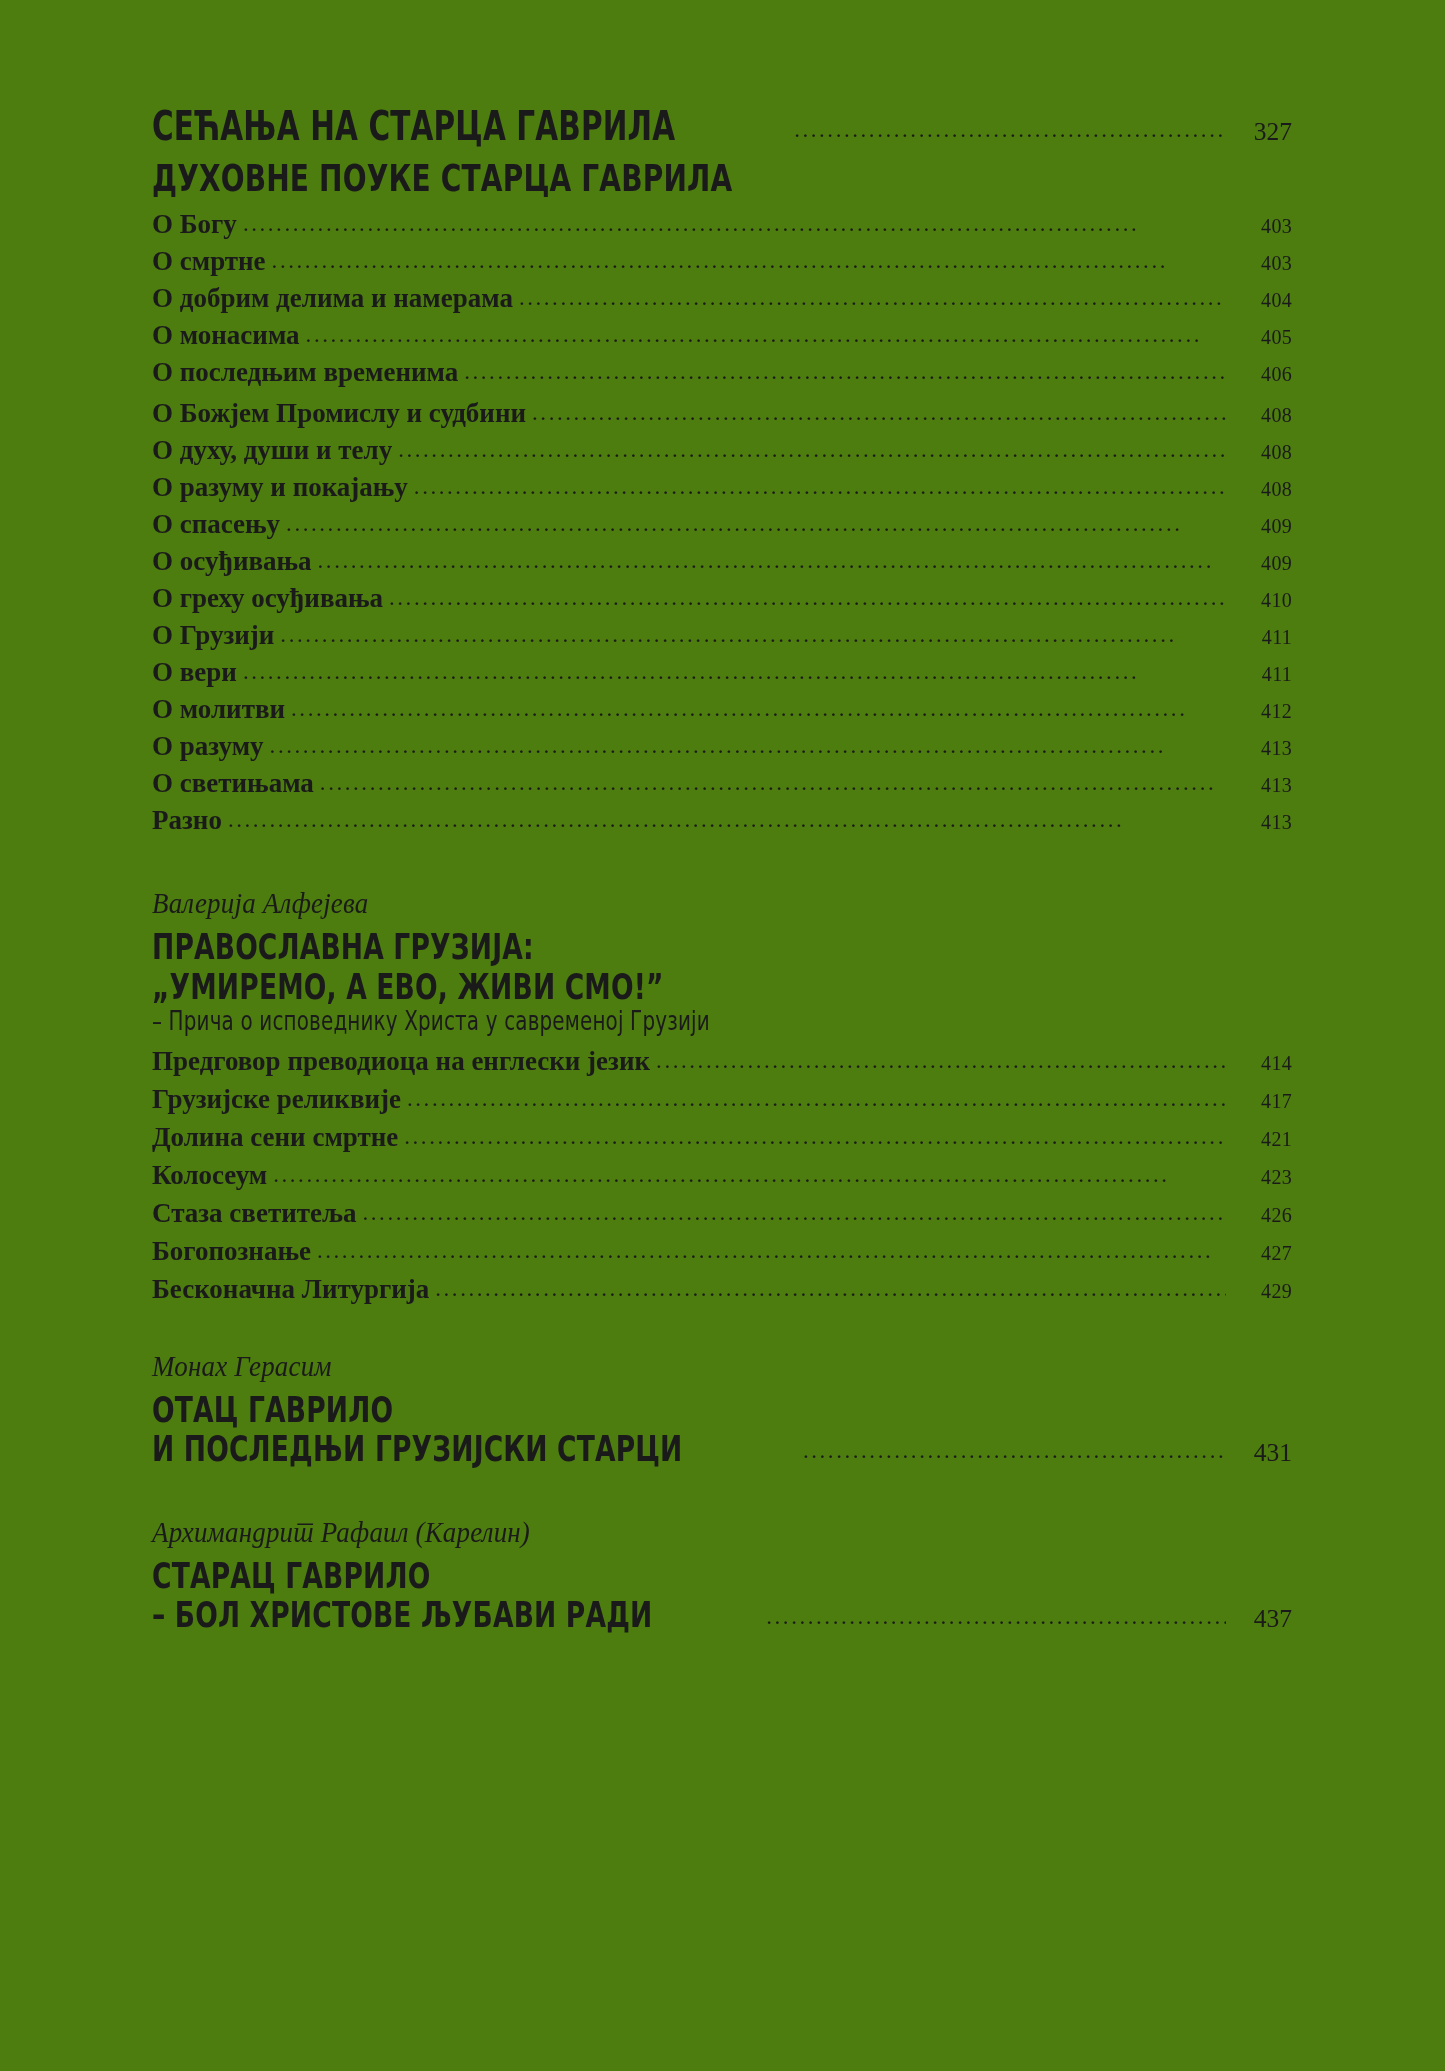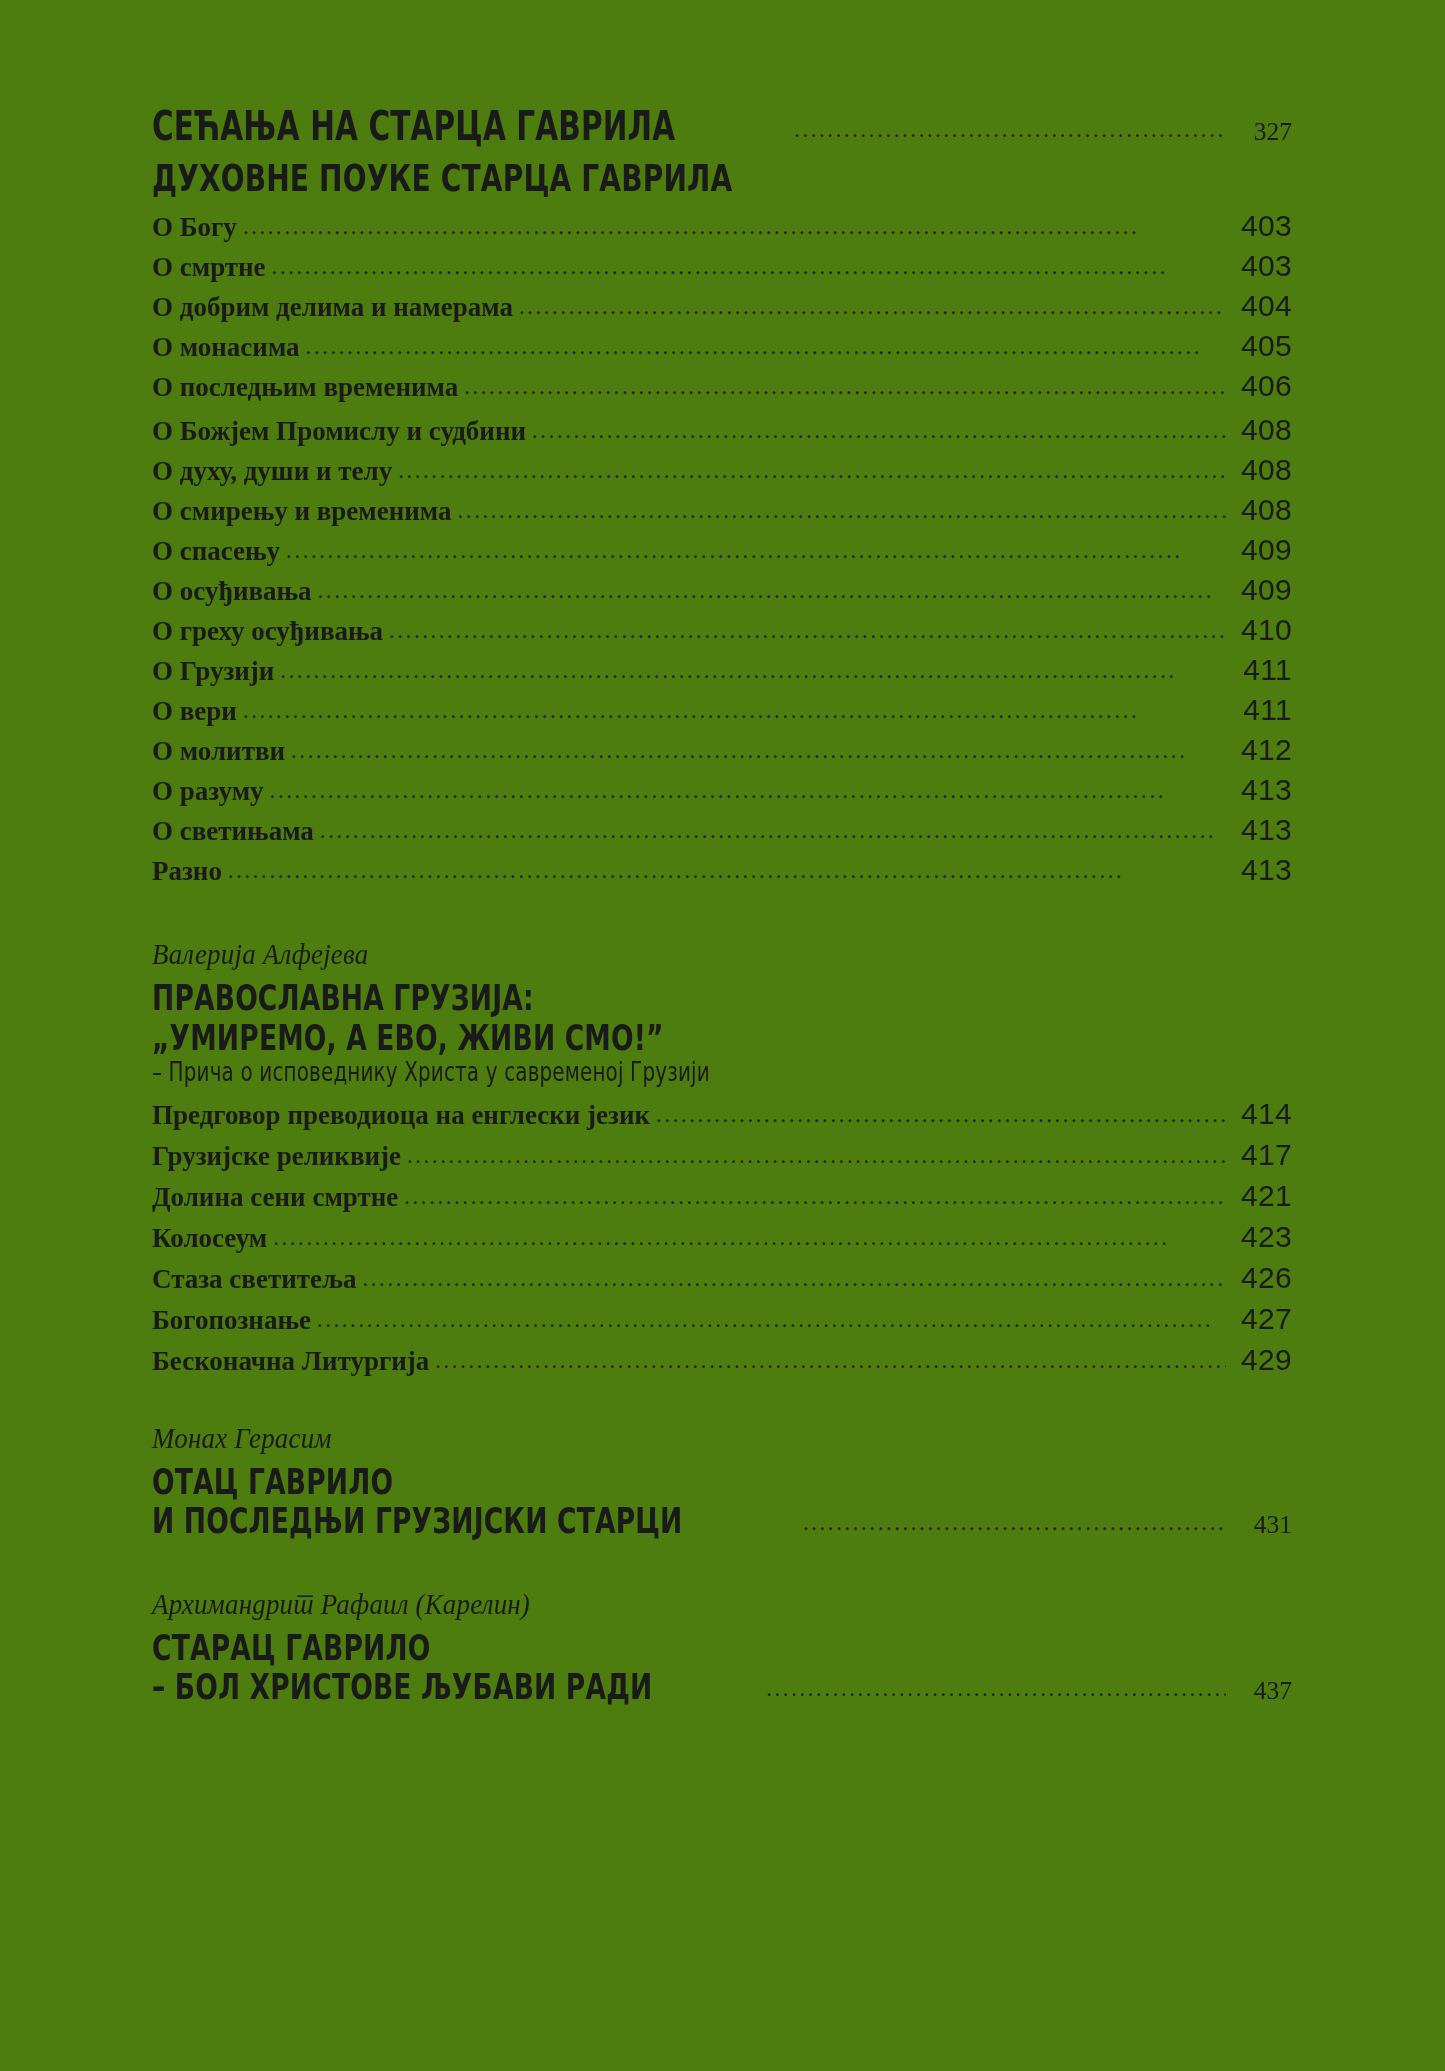--- a/index.html
+++ b/index.html
@@ -63,22 +63,22 @@
   .tocrow .leader::before {
     content: ". . . . . . . . . . . . . . . . . . . . . . . . . . . . . . . . . . . . . . . . . . . . . . . . . . . . . . . . . . . . . . . . . . . . . . . . . . . . . . . . . . . . . . . . . . . . . . . . . . . . . . . . . . . .";
     letter-spacing: -1.6px;
     font-size: 23px;
     display: block;
   }
   .tocrow .pageno {
     flex: 0 0 auto;
     text-align: right;
     min-width: 62px;
-    font-size: 30px;
-    font-family: Liberation Sans, sans-serif;
+    font-size: 20px;
+    font-family: Liberation Serif, serif;
     letter-spacing: 0.3px;
   }
 
   
   .headrow {
     display: flex;
     align-items: baseline;
     width: 100%;
     margin: 0;
   }
@@ -185,21 +185,21 @@
         <span class="label">О Божјем Промислу и судбини</span>
         <span class="leader"></span>
         <span class="pageno">408</span>
       </div>
       <div class="tocrow entry" style="margin-top:10px">
         <span class="label">О духу, души и телу</span>
         <span class="leader"></span>
         <span class="pageno">408</span>
       </div>
       <div class="tocrow entry" style="margin-top:10px">
-        <span class="label">О смирењу и временима</span>
+        <span class="label">О разуму и покајању</span>
         <span class="leader"></span>
         <span class="pageno">408</span>
       </div>
       <div class="tocrow entry" style="margin-top:10px">
         <span class="label">О спасењу</span>
         <span class="leader"></span>
         <span class="pageno">409</span>
       </div>
       <div class="tocrow entry" style="margin-top:10px">
         <span class="label">О осуђивања</span>

